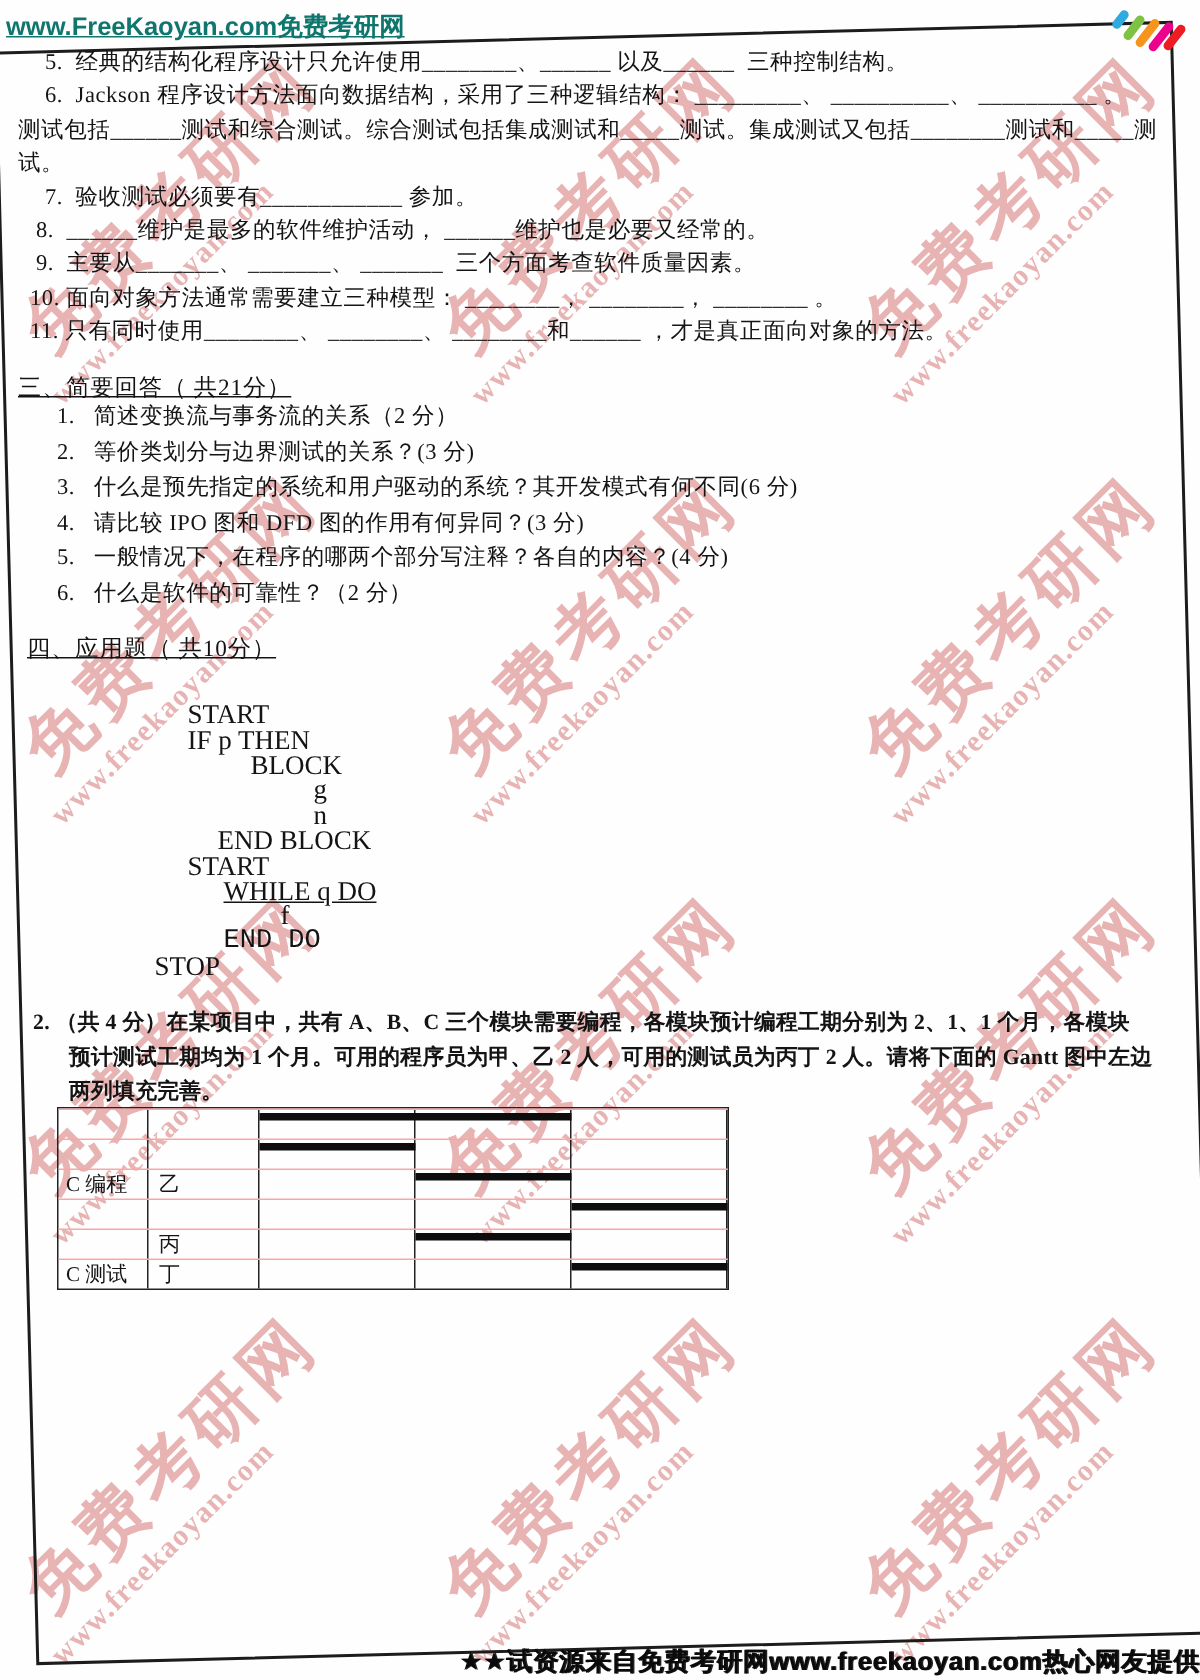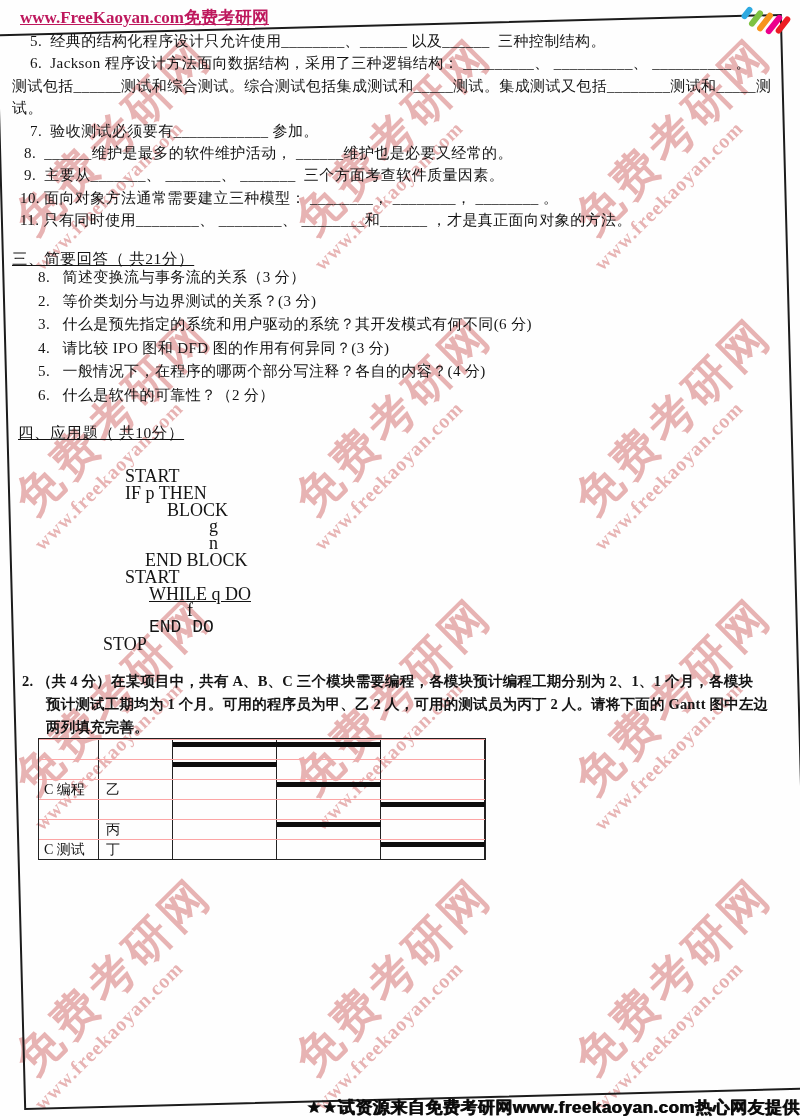--- a/index.html
+++ b/index.html
@@ -19,23 +19,23 @@
   }
   .wm-big{font-size:46px;font-weight:bold;letter-spacing:5px;line-height:46px;display:block;}
   .wm-url{font-size:20px;font-weight:bold;letter-spacing:1px;display:block;margin:4px 0 0 -18px;}
   
   .page-border{
     position:absolute;left:10px;top:24px;width:782px;height:1072px;
     border:2px solid #1c1c1c;z-index:1;
     transform:rotate(-1.5deg);
   }
   .site-link{
-    position:absolute;left:20px;top:6px;z-index:3;
-    font-family:Liberation Serif, serif;
-    font-size:17px;font-weight:bold;color:#be185d;
+    position:absolute;left:4px;top:6px;z-index:3;
+    font-family:Liberation Sans, sans-serif;
+    font-size:17px;font-weight:bold;color:#0f766e;
     text-decoration:underline;white-space:pre;
   }
   .logo{position:absolute;left:744px;top:2px;width:52px;height:38px;z-index:3;}
   .logo span{position:absolute;width:6px;border-radius:3px;transform:rotate(38deg);}
   
   .content{position:absolute;inset:0;z-index:2;}
   .line{position:absolute;white-space:pre;font-size:15px;letter-spacing:.4px;line-height:21px;}
   .fill-lines .row{white-space:pre;height:22.4px;font-size:15px;letter-spacing:.4px;}
   .fill-lines{position:absolute;left:12px;top:32px;width:786px;font-family:Liberation Serif, serif;}
   .s3-items{position:absolute;left:38px;top:268px;width:740px;}
@@ -151,21 +151,21 @@
       <div class="row" style="padding-left: 12px;">9.  主要从_______、 _______、 _______  三个方面考查软件质量因素。</div>
 
       <div class="row" style="padding-left: 8px;">10. 面向对象方法通常需要建立三种模型： ________， ________， ________ 。</div>
 
       <div class="row" style="padding-left: 8px;">11. 只有同时使用________、 ________、 ________和______ ，才是真正面向对象的方法。</div>
     </div>
 
   <div class="line sec-title" style="left:12px;top:248px;">三、简要回答（ 共21分）</div>
   <div class="s3-items">
 
-      <div class="row">8.   简述变换流与事务流的关系（3 分）</div>
+      <div class="row">1.   简述变换流与事务流的关系（2 分）</div>
 
       <div class="row">2.   等价类划分与边界测试的关系？(3 分)</div>
 
       <div class="row">3.   什么是预先指定的系统和用户驱动的系统？其开发模式有何不同(6 分)</div>
 
       <div class="row">4.   请比较 IPO 图和 DFD 图的作用有何异同？(3 分)</div>
 
       <div class="row">5.   一般情况下，在程序的哪两个部分写注释？各自的内容？(4 分)</div>
 
       <div class="row">6.   什么是软件的可靠性？（2 分）</div>

